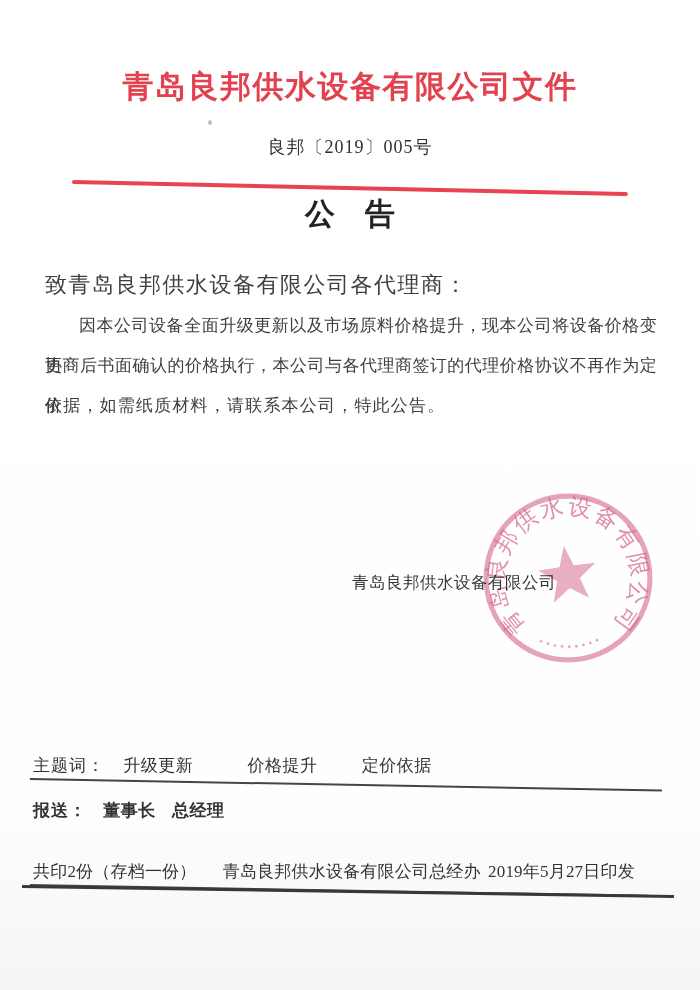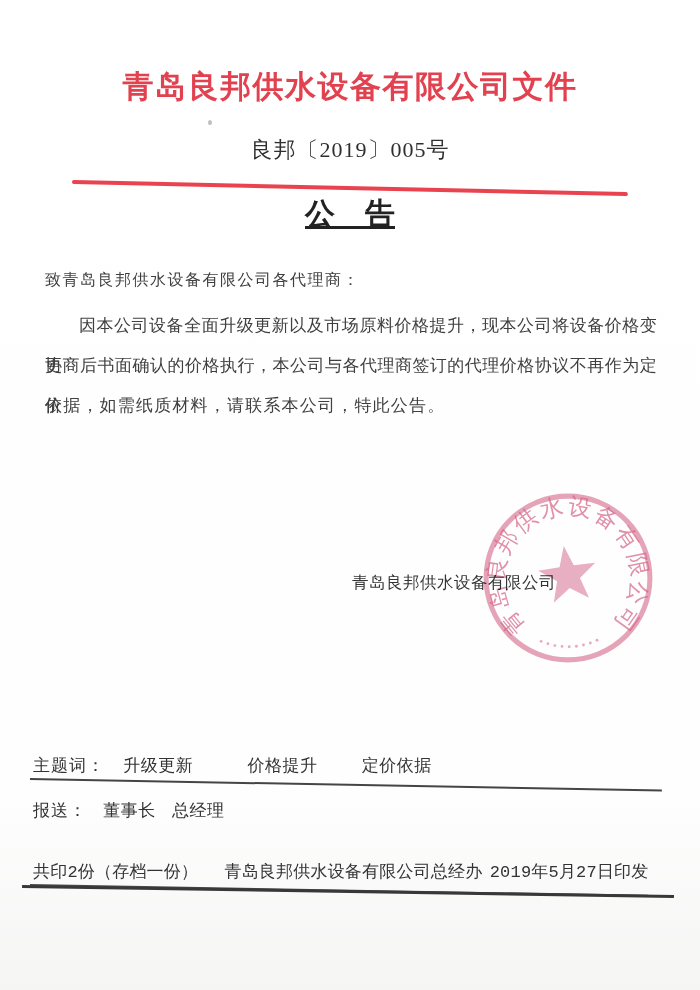--- a/index.html
+++ b/index.html
@@ -10,36 +10,36 @@
     color:#3f3f3f;overflow:hidden;
   }
   .abs{position:absolute;}
   .org-title{
     left:0;right:0;top:66px;text-align:center;
     font-size:31px;font-weight:bold;letter-spacing:1.5px;color:#e2414f;
     white-space:nowrap;
   }
   .doc-number{
     left:0;right:0;top:135px;text-align:center;
-    font-size:22px;letter-spacing:1px;color:#2f2f2f;
+    font-size:18px;letter-spacing:1px;color:#2f2f2f;
   }
   .artifact-dot{
     left:208px;top:120px;width:4px;height:5px;border-radius:50%;
     background:#8a8a8a;opacity:.55;
   }
   .red-rule{
     left:72px;top:180px;width:556px;height:4px;background:#ea4350;
     transform:rotate(1.25deg);transform-origin:left top;border-radius:2px;
   }
   .notice-title{
     left:0;right:0;top:194px;text-align:center;
-    font-size:30px;font-weight:bold;color:#222;white-space:nowrap;text-decoration:underline;
+    font-size:30px;font-weight:bold;color:#222;white-space:nowrap;
   }
   .salutation{
-    left:45px;top:270px;font-size:16px;letter-spacing:1.5px;white-space:nowrap;
+    left:45px;top:270px;font-size:22px;letter-spacing:1.5px;white-space:nowrap;
   }
   .body-para{left:45px;top:306px;width:612px;}
   .body-line{
     font-size:17px;line-height:40px;height:40px;
     text-align:justify;text-align-last:justify;letter-spacing:.2px;
   }
   .body-line.first{text-indent:2em;}
   .body-line.last{text-align-last:left;letter-spacing:1.2px;}
   .sign-company{
     left:352px;top:572px;font-size:16.5px;letter-spacing:.5px;
@@ -61,25 +61,25 @@
   .ft{font-size:17px;color:#333;white-space:nowrap;}
   .ft-row1{left:33px;top:754px;}
   .ft-label{letter-spacing:1px;}
   .kw{display:inline-block;margin-left:14px;letter-spacing:.5px;}
   .kw.k2{margin-left:50px;}
   .kw.k3{margin-left:40px;}
   .rule-thin{
     height:2px;background:#454545;transform-origin:left top;
   }
   .ft-rule1{left:30px;top:778px;width:632px;transform:rotate(1.05deg);}
-  .ft-row2{left:33px;top:799px;}
+  .ft-row2{left:33px;top:799px;font-weight:bold;}
   .ft-row3{left:33px;top:836px;}
   .ft-val{display:inline-block;margin-left:12px;letter-spacing:.5px;}
   .ft-row4{left:33px;top:860px;}
-  .seg{display:inline-block;letter-spacing:.2px;font-family:Liberation Mono, monospace;}
+  .seg{display:inline-block;letter-spacing:.2px;}
   .seg.s2{margin-left:22px;text-align:center;}
   .seg.s3{margin-left:3px;}
   .ft-underline{left:30px;top:884px;width:618px;transform:rotate(1.0deg);background:#4a4a4a;}
   .ft-rule2{left:22px;top:890px;width:652px;height:3px;transform:rotate(0.9deg);background:#383838;}
 </style>
 </head>
 <body>
 
 <div class="page">
 

